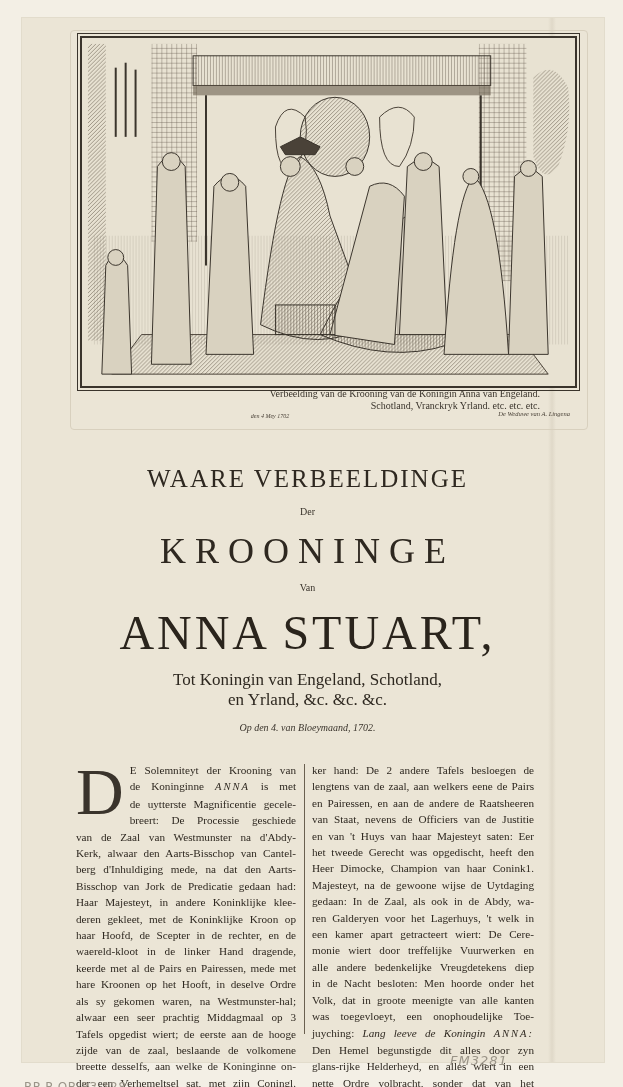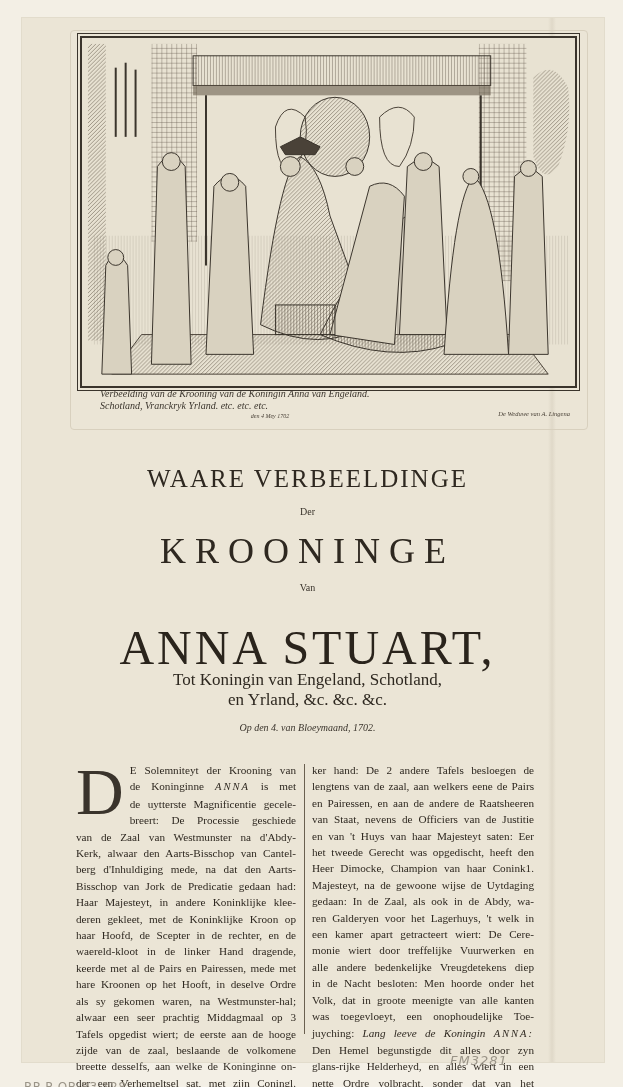--- a/index.html
+++ b/index.html
@@ -36,22 +36,21 @@
     outline: 1px solid #3a342c;
     outline-offset: 2px;
     background: #e9e3d3;
     overflow: hidden;
   }
   .engraving svg { width: 100%; height: 100%; display: block; }
 
   .caption-main {
     position: absolute;
     left: 100px; top: 388px; width: 440px;
-    text-align: left;
-    font-style: italic;
+    text-align: right;
     font-size: 10px;
     line-height: 12px;
     color: #3a342c;
   }
   .caption-date {
     position: absolute;
     left: 200px; top: 413px; width: 140px;
     text-align: center;
     font-style: italic;
     font-size: 6px;
@@ -64,21 +63,21 @@
     font-style: italic;
     font-size: 6.5px;
     color: #4a4238;
   }
 
   .title-block { position: absolute; left: 35px; width: 545px; text-align: center; }
   .t1 { top: 465px; font-size: 25px; letter-spacing: 2px; color: #2e2820; }
   .t2 { top: 506px; font-size: 10px; color: #3a342c; }
   .t3 { top: 530px; font-size: 36px; letter-spacing: 9px; color: #2e2820; }
   .t4 { top: 582px; font-size: 10px; color: #3a342c; }
-  .t5 { top: 605px; font-size: 48px; letter-spacing: 3px; color: #2a241c; margin-top: 15px; }
+  .t5 { top: 605px; font-size: 48px; letter-spacing: 3px; color: #2a241c; }
   .t6 { top: 670px; font-size: 17px; line-height: 20px; color: #2e2820; }
   .t7 { top: 722px; font-size: 10px; font-style: italic; color: #3a342c; }
 
   .columns {
     position: absolute;
     left: 76px; top: 762px;
     width: 492px; height: 280px;
   }
   .col {
     position: absolute; top: 0;

